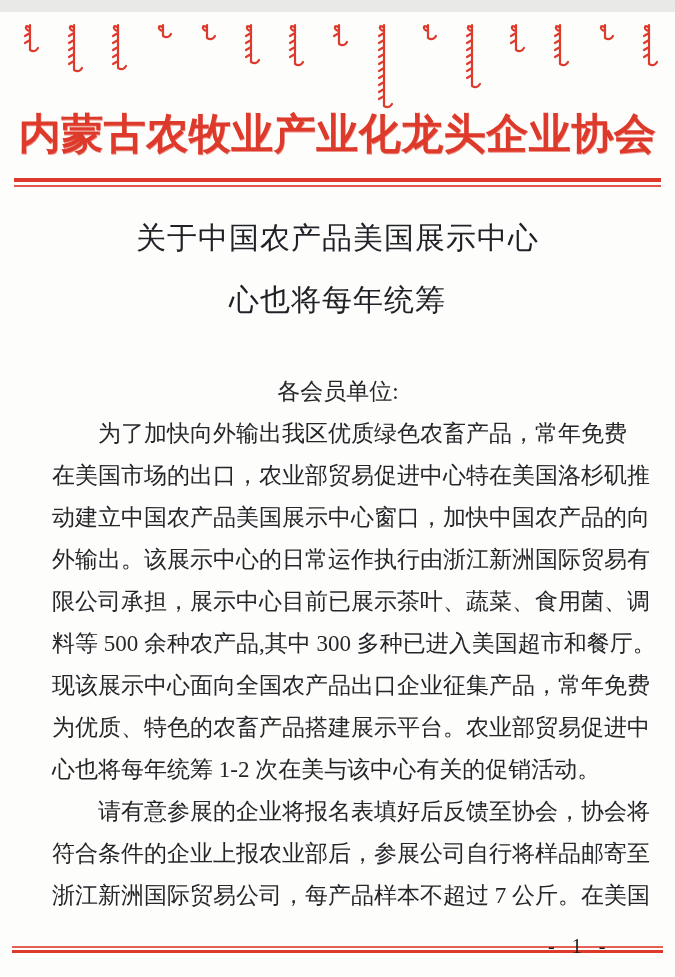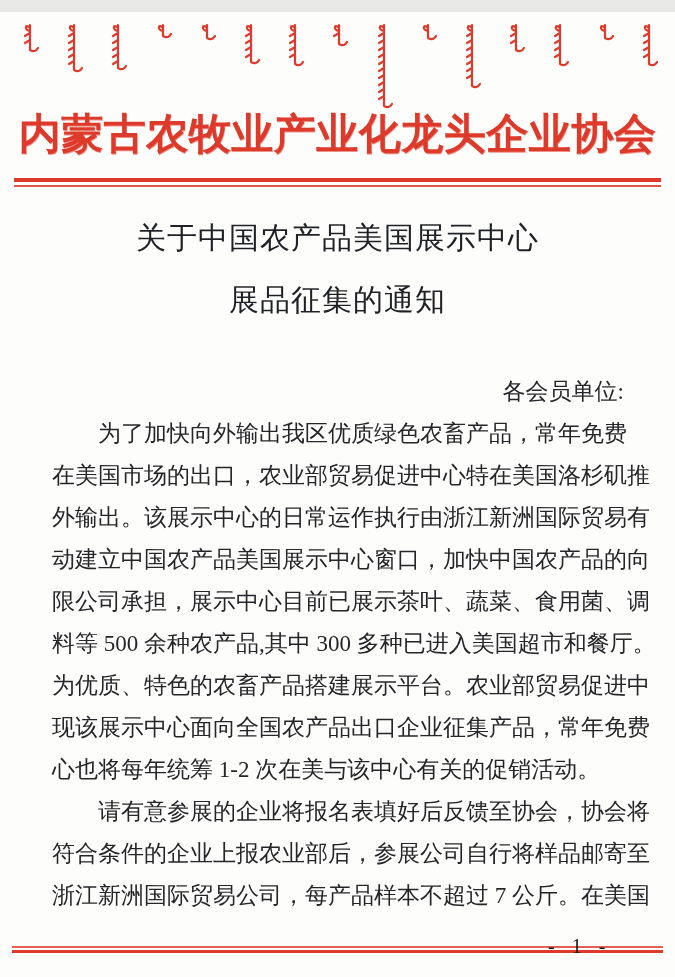--- a/index.html
+++ b/index.html
@@ -83,21 +83,21 @@
     text-justify:inter-character;
     white-space:nowrap;
   }
   .line.end{
     text-align-last:left;
   }
   .line.indent{
     text-indent:2em;
   }
   .salutation{
-    text-align:right;
+    text-align:center;
     white-space:nowrap;
   }
   
   .footer-rule{
     position:absolute;
     left:12px; right:12px;
     top:934px;
   }
   .footer-rule .thin{height:2px;background:var(--red);opacity:.8;}
   .footer-rule .thick{height:3px;background:var(--red);margin-top:2px;}
@@ -167,34 +167,34 @@
 
   <div class="org-title">内蒙古农牧业产业化龙头企业协会</div>
 
   <div class="header-rule">
     <div class="thick"></div>
     <div class="thin"></div>
   </div>
 
   <div class="doc-title">
     <div class="t1">关于中国农产品美国展示中心</div>
-    <div class="t2">展品征集的通知</div>
+    <div class="t2">心也将每年统筹</div>
   </div>
 
   <div class="doc-body">
     <div class="salutation">各会员单位:</div>
     <div>
         <div class="line indent">为了加快向外输出我区优质绿色农畜产品，常年免费</div>
         <div class="line">在美国市场的出口，农业部贸易促进中心特在美国洛杉矶推</div>
+        <div class="line">动建立中国农产品美国展示中心窗口，加快中国农产品的向</div>
         <div class="line">外输出。该展示中心的日常运作执行由浙江新洲国际贸易有</div>
-        <div class="line">动建立中国农产品美国展示中心窗口，加快中国农产品的向</div>
         <div class="line">限公司承担，展示中心目前已展示茶叶、蔬菜、食用菌、调</div>
         <div class="line">料等 500 余种农产品,其中 300 多种已进入美国超市和餐厅。</div>
+        <div class="line">现该展示中心面向全国农产品出口企业征集产品，常年免费</div>
         <div class="line">为优质、特色的农畜产品搭建展示平台。农业部贸易促进中</div>
-        <div class="line">现该展示中心面向全国农产品出口企业征集产品，常年免费</div>
         <div class="line end">心也将每年统筹 1-2 次在美与该中心有关的促销活动。</div>
       </div>
     <div>
         <div class="line indent">请有意参展的企业将报名表填好后反馈至协会，协会将</div>
         <div class="line">符合条件的企业上报农业部后，参展公司自行将样品邮寄至</div>
         <div class="line">浙江新洲国际贸易公司，每产品样本不超过 7 公斤。在美国</div>
       </div>
   </div>
 
   <div class="footer-rule">

